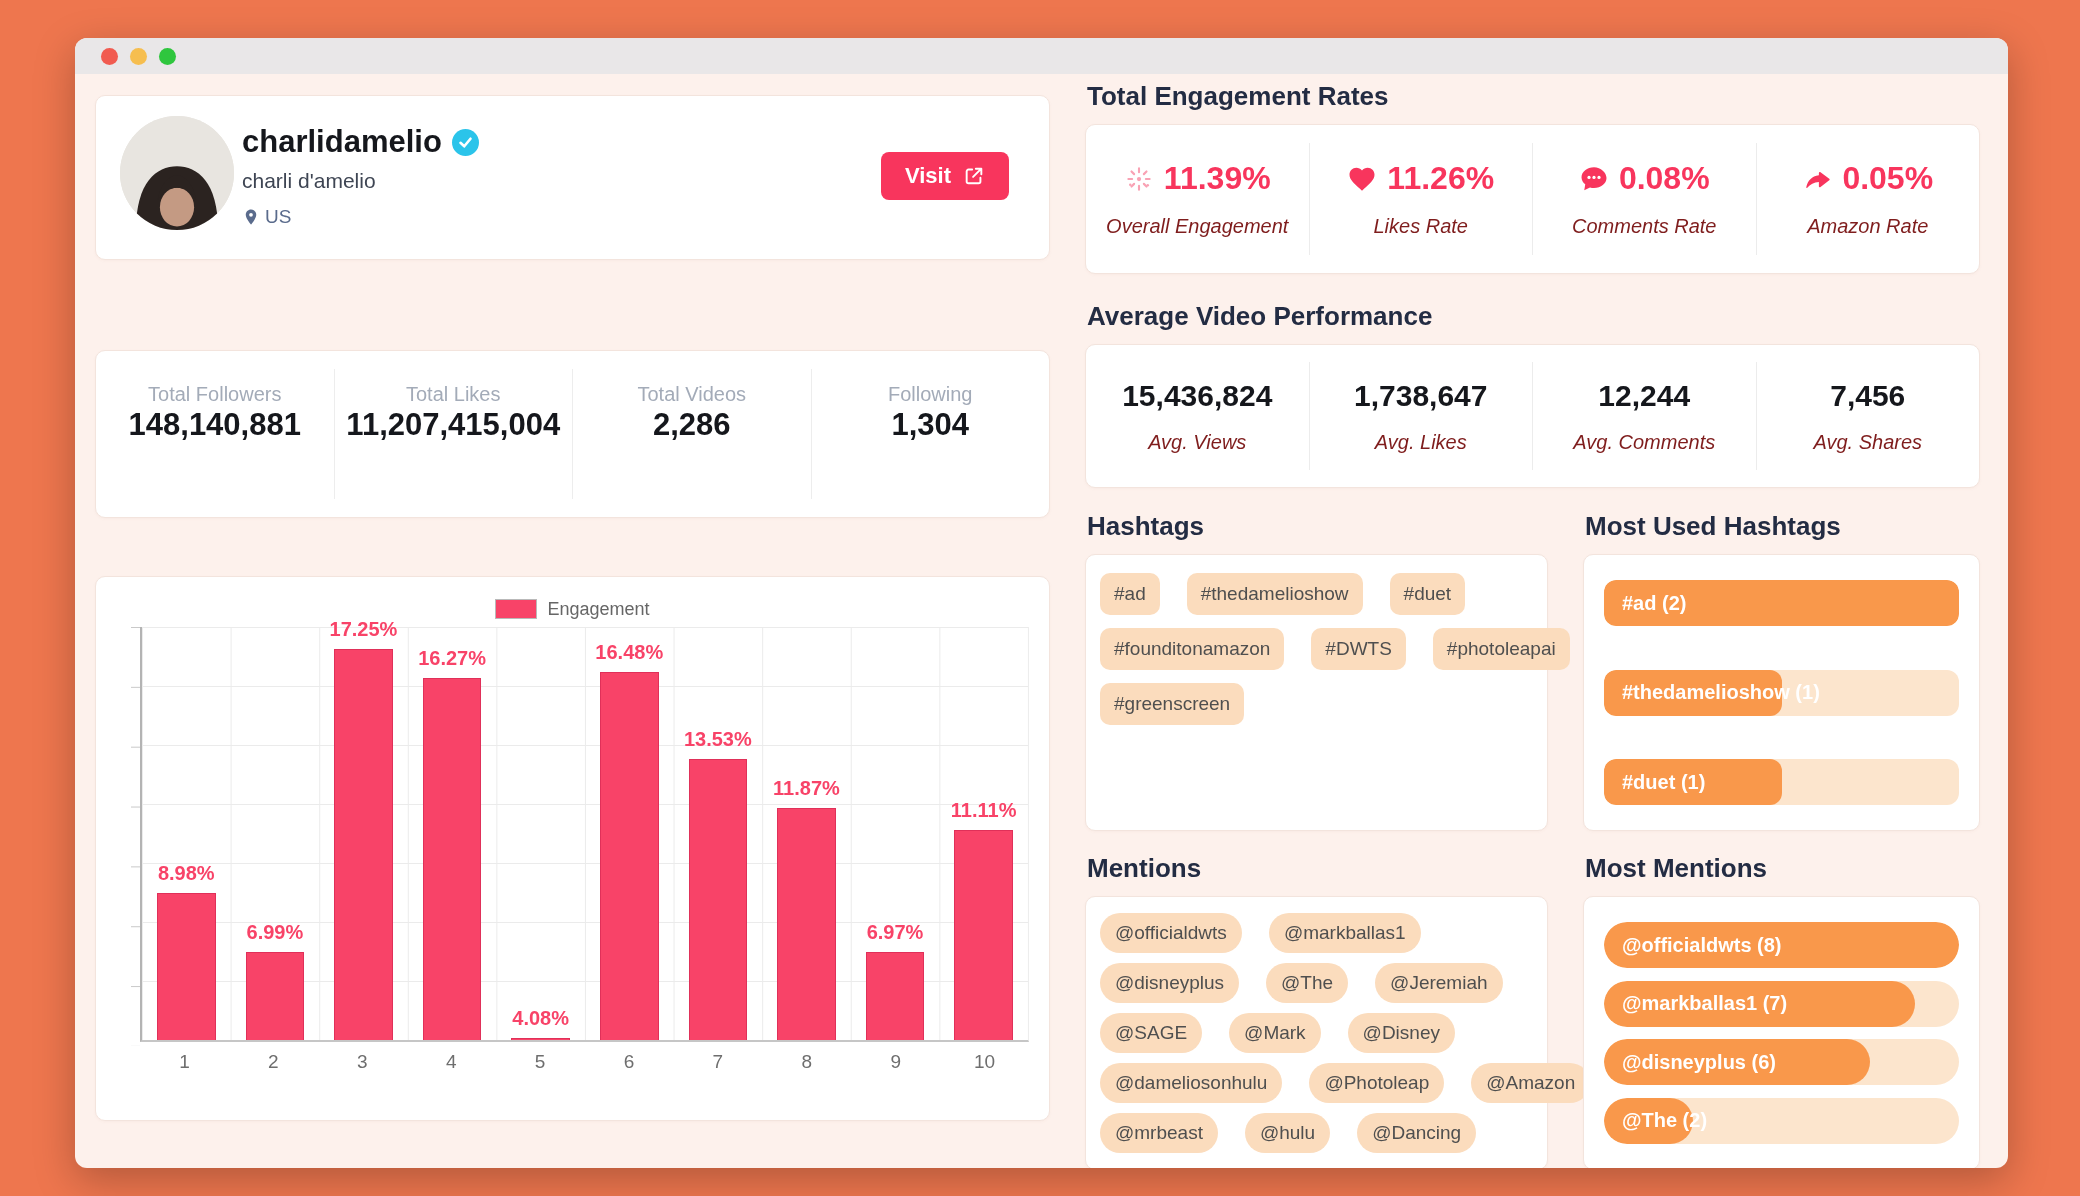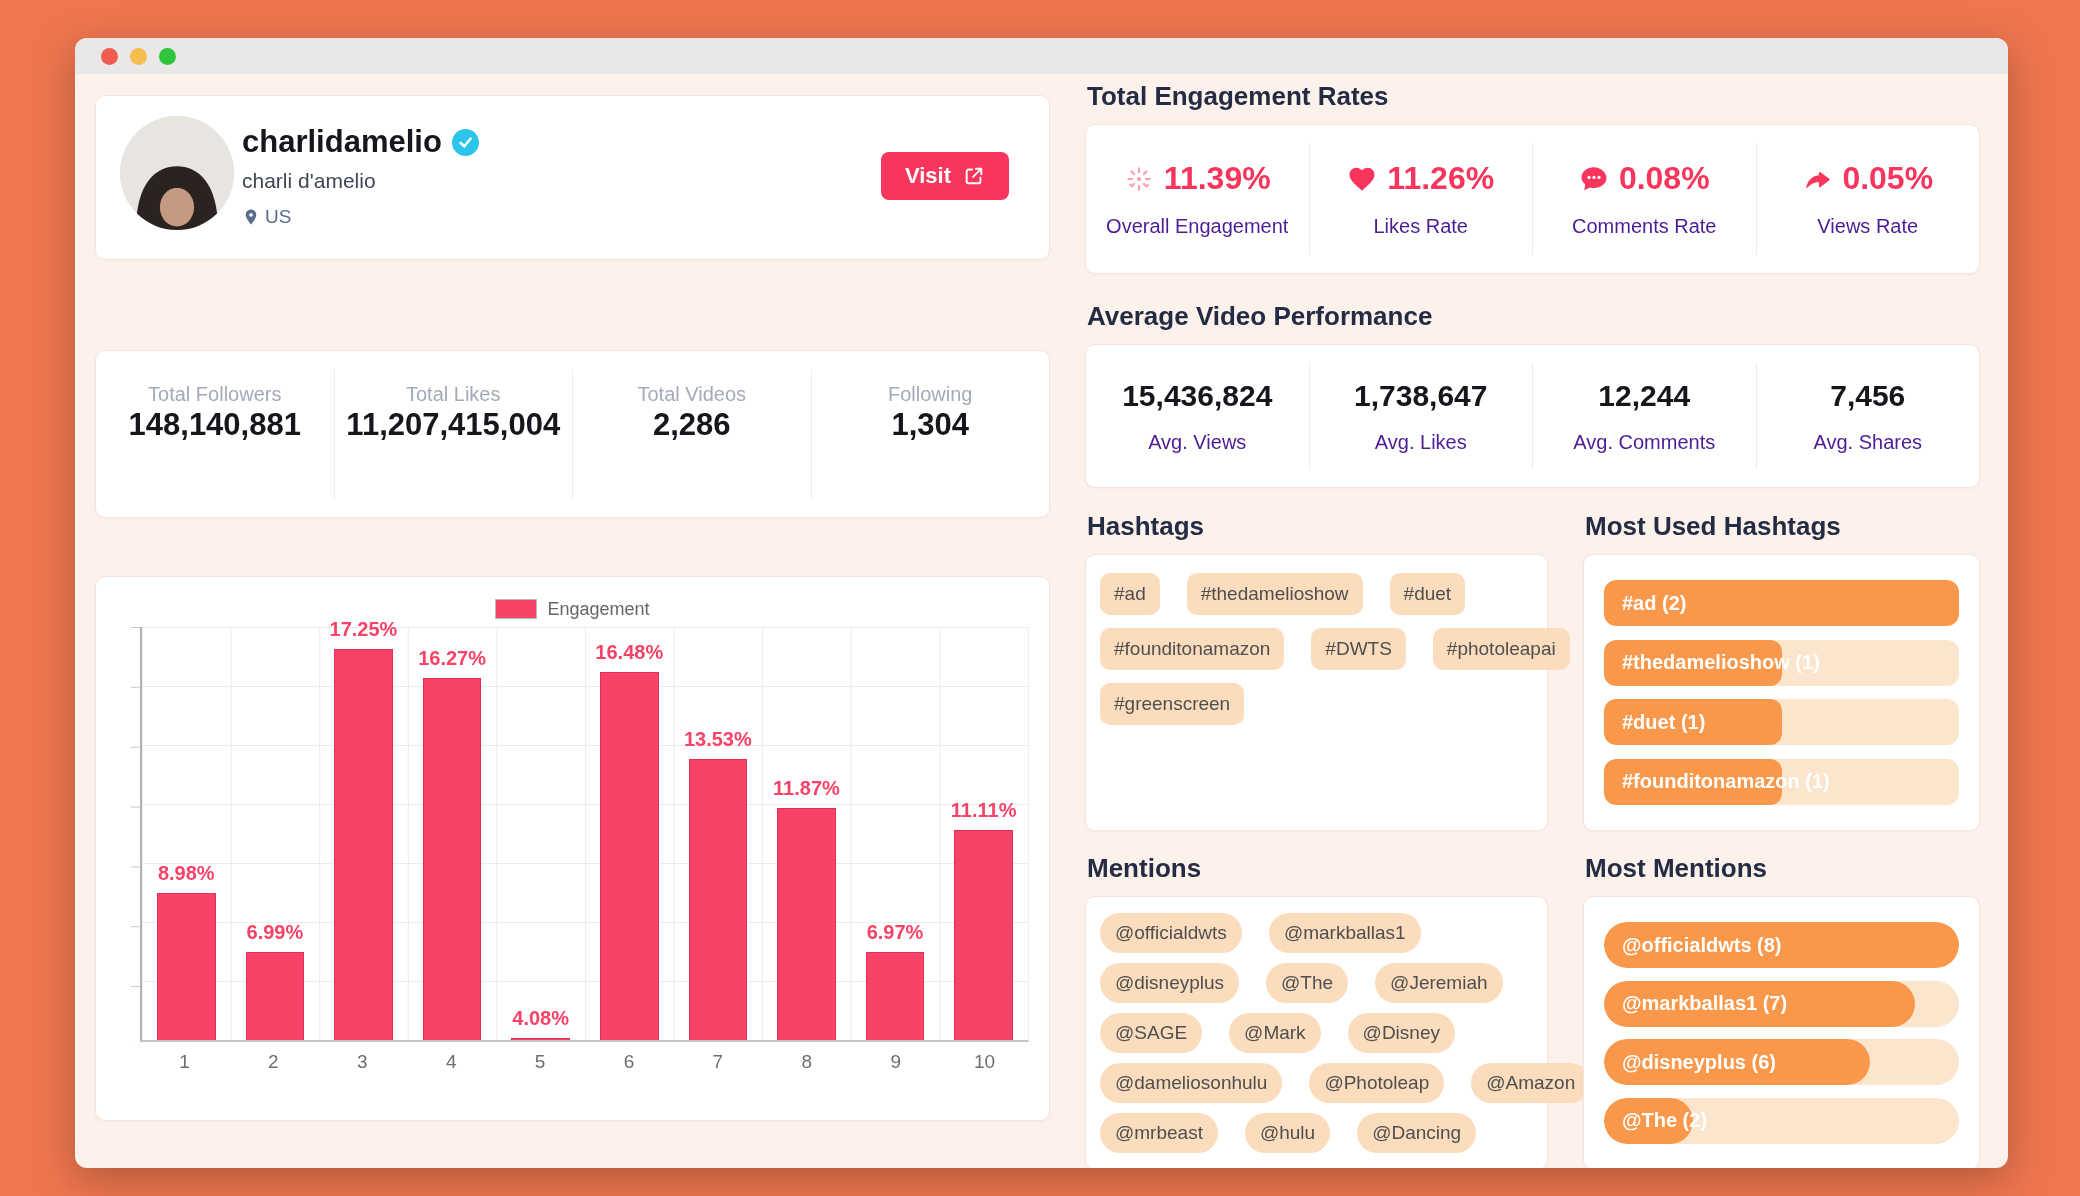--- a/index.html
+++ b/index.html
@@ -85,21 +85,21 @@
   .metric-card.video { height:144px; margin-bottom:23px; }
   .metric-grid { display:flex; height:100%; align-items:center; }
   .metric { flex:1; height:76%; display:flex; flex-direction:column; justify-content:center; align-items:center; gap:18px; }
   .metric + .metric { border-left:1px solid #ECECEC; }
   .metric-top { display:flex; align-items:center; gap:10px; }
   .metric-icon { display:inline-flex; }
   .metric-icon svg { width:30px; height:30px; }
   .metric-value { font-size:32px; font-weight:bold; }
   .accent .metric-value { color:var(--accent,#F8355D); }
   .ink .metric-value { color:#15171C; font-size:30px; }
-  .metric-label { font-size:20px; color:#4c1d95; }
+  .metric-label { font-size:20px; color:#7f1d1d;font-style:italic; }
 
   .grid2 { display:grid; grid-template-columns:463px 1fr; column-gap:35px; }
   .grid2 .cell { margin-bottom:22px; }
   .chips-card { height:277px; padding:18px 14px; }
   .chips-card.mentions { height:274px; padding:16px 14px; }
   .chip-row { display:flex; gap:27px; margin-bottom:13px; }
   .chip { background:var(--chip-bg,#FBDCBD); color:#4F4F4F; font-size:19px; padding:10px 14px; border-radius:10px; white-space:nowrap; }
   .mentions .chip { border-radius:999px; padding:9px 15px; }
   .mentions .chip-row { margin-bottom:10px; }
   .hbars-card { height:277px; padding:25px 20px; display:flex; flex-direction:column; justify-content:space-between; }
@@ -289,21 +289,21 @@
             </div>
             <div class="metric">
               <div class="metric-top">
                 <span class="metric-icon">
                   <svg viewBox="0 0 24 24" fill="#F8355D">
                     <path d="M13.5 5.3V9C7.8 9.6 4.5 13.5 3.4 18.6c-.1.5.5.8.8.4 2.3-2.9 5.4-4.6 9.3-4.7v3.5c0 .6.8 1 1.3.6l7-5.4c.4-.3.4-.9 0-1.2l-7-5.2c-.5-.4-1.3 0-1.3.7z"></path>
                   </svg>
                 </span>
                 <div class="metric-value">0.05%</div>
               </div>
-              <div class="metric-label">Views Rate</div>
+              <div class="metric-label">Amazon Rate</div>
             </div>
           </div>
       </section>
 
       <h2 class="r-heading">Average Video Performance</h2>
       <section class="card metric-card video ink">
         <div class="metric-grid">
             <div class="metric">
               <div class="metric-top">
                 <div class="metric-value">15,436,824</div>
@@ -361,25 +361,20 @@
               <div class="hbar-track">
                 <div class="hbar-fill" style="width: 50%;">
                   <span class="hbar-label">#thedamelioshow (1)</span>
                 </div>
               </div>
               <div class="hbar-track">
                 <div class="hbar-fill" style="width: 50%;">
                   <span class="hbar-label">#duet (1)</span>
                 </div>
               </div>
-              <div class="hbar-track">
-                <div class="hbar-fill" style="width: 50%;">
-                  <span class="hbar-label">#founditonamazon (1)</span>
-                </div>
-              </div>
             </section>
         </div>
         <div class="cell">
           <h2 class="r-heading">Mentions</h2>
           <section class="card chips-card mentions">
               <div class="chip-row">
                 <span class="chip">@officialdwts</span>
                 <span class="chip">@markballas1</span>
               </div>
               <div class="chip-row">

